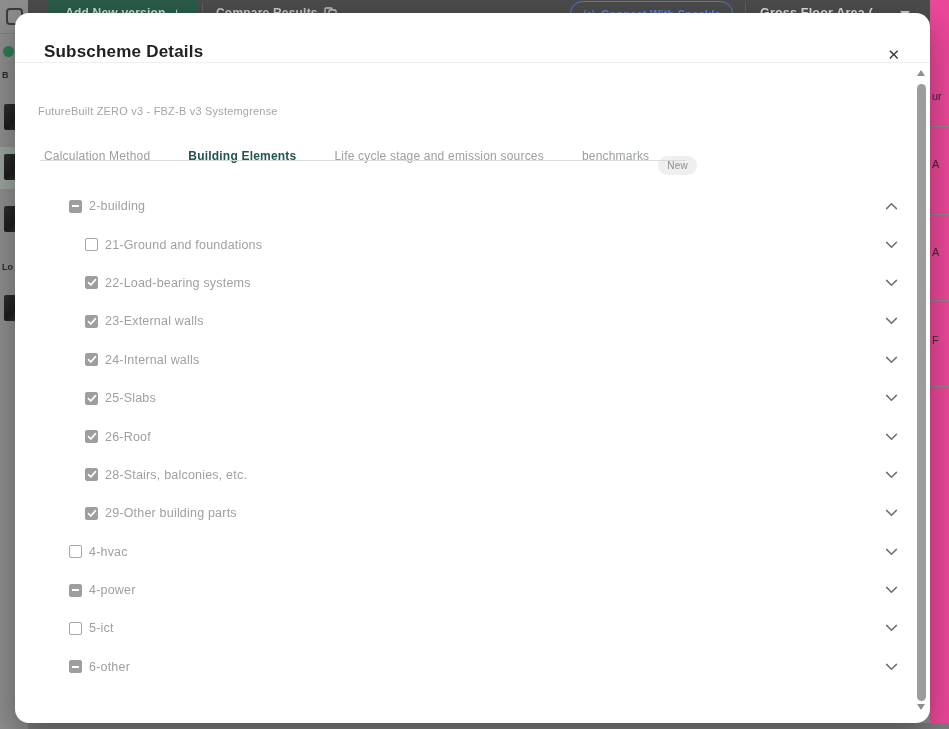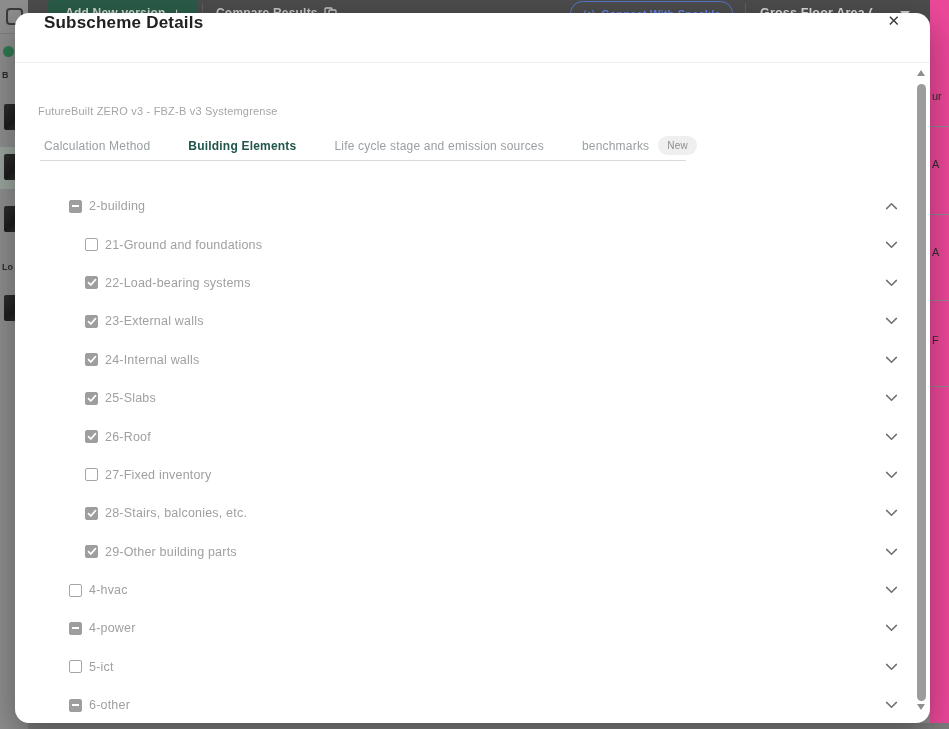--- a/index.html
+++ b/index.html
@@ -44,35 +44,35 @@
   .rightstrip { position:absolute; left:930px; top:0; width:19px; height:729px; background:#ec4899; }
   .rs-frag { position:absolute; left:2px; font-size:11px; color:#2f2f2f; }
   .rs-f0{top:90px;} .rs-f1{top:158px;} .rs-f2{top:246px;} .rs-f3{top:334px;}
   .rs-line { position:absolute; left:0; width:19px; height:1px; background:#8b8b8b; }
   .rs-l0{top:126px;} .rs-l1{top:214px;} .rs-l2{top:300px;} .rs-l3{top:386px;}
   .bottomstrip { position:absolute; left:28px; top:723px; width:921px; height:6px; background:#7d7d7d; }
 
   
   .modal { position:absolute; left:15px; top:13px; width:915px; height:710px;
     background:#ffffff; border-radius:14px; box-shadow:0 12px 34px rgba(0,0,0,.35); overflow:hidden; }
-  .modal-header { height:50px; display:flex; align-items:flex-start; padding:0 30px 0 29px;
+  .modal-header { height:50px; display:flex; align-items:flex-end; padding:0 30px 0 29px;
     border-bottom:1px solid #efefef; }
   .modal-title { font-size:17px; font-weight:700; color:#212121; letter-spacing:.2px; }
   .close-btn { margin-left:auto; background:none; border:none; font-size:15px; color:#3a3a3a; cursor:pointer; line-height:1; }
   .modal-body { position:relative; height:659px; }
 
   .scheme-title { position:absolute; left:23px; top:15px; font-size:15px; font-weight:700;
     color:#262626; letter-spacing:.2px; }
   .scheme-sub { position:absolute; left:23px; top:42px; font-size:11px; color:#a5a5a5; letter-spacing:.2px;text-align:center; }
 
   .tabs { position:absolute; left:29px; top:73px; display:flex; align-items:center; gap:38px; }
   .tab { background:none; border:none; font-size:12px; color:#9aa0a3; letter-spacing:.2px;
     display:flex; align-items:center; gap:9px; cursor:pointer; padding:0; }
   .tab.active { color:#20564b; font-weight:700; }
-  .badge { background:#efefef; color:#8d8d8d; font-size:10px; border-radius:10px; padding:4px 9px; }
+  .badge { background:#efefef; color:#8d8d8d; font-size:10px; border-radius:10px; padding:4px 9px;margin-top:20px; }
   .tabs-divider { position:absolute; left:25px; top:97px; width:646px; height:1px; background:#dadada; }
 
   .tree { position:absolute; left:0; right:0; top:124px; }
   .row { position:relative; height:38.4px; display:flex; align-items:center; }
   .row.lvl0 { padding-left:54px; } .row.lvl1 { padding-left:70px; }
   .row .label { font-size:12.5px; color:#a0a0a0; letter-spacing:.2px; }
   .cb { width:13px; height:13px; border-radius:2px; margin-right:7px; flex:0 0 13px;
     display:flex; align-items:center; justify-content:center; cursor:pointer; }
   .row.unchecked .cb { background:#fff; border:1.5px solid #a6a6a6; }
   .row.checked .cb, .row.indeterminate .cb { background:#9e9e9e; border:1.5px solid #9e9e9e; }
@@ -270,32 +270,20 @@
 
     </span>
     <span class="label">26-Roof</span>
     <span class="chev">
       <svg width="13" height="8" viewBox="0 0 13 8" fill="none">
         <path d="M1.6 1.4 L6.5 6.2 L11.4 1.4" stroke="#6f6f6f" stroke-width="1.5" stroke-linecap="round" stroke-linejoin="round"></path>
       </svg>
     </span>
   </div>
 
-  <div class="row lvl1 unchecked">
-    <span class="cb">
-      
-      
-    </span>
-    <span class="label">27-Fixed inventory</span>
-    <span class="chev">
-      <svg width="13" height="8" viewBox="0 0 13 8" fill="none">
-        <path d="M1.6 1.4 L6.5 6.2 L11.4 1.4" stroke="#6f6f6f" stroke-width="1.5" stroke-linecap="round" stroke-linejoin="round"></path>
-      </svg>
-    </span>
-  </div>
 
   <div class="row lvl1 checked">
     <span class="cb">
       <svg width="10" height="9" viewBox="0 0 10 9" fill="none">
         <path d="M1.5 4.6 L3.8 7 L8.5 1.6" stroke="#ffffff" stroke-width="1.7" stroke-linecap="round" stroke-linejoin="round"></path>
       </svg>
 
     </span>
     <span class="label">28-Stairs, balconies, etc.</span>
     <span class="chev">

